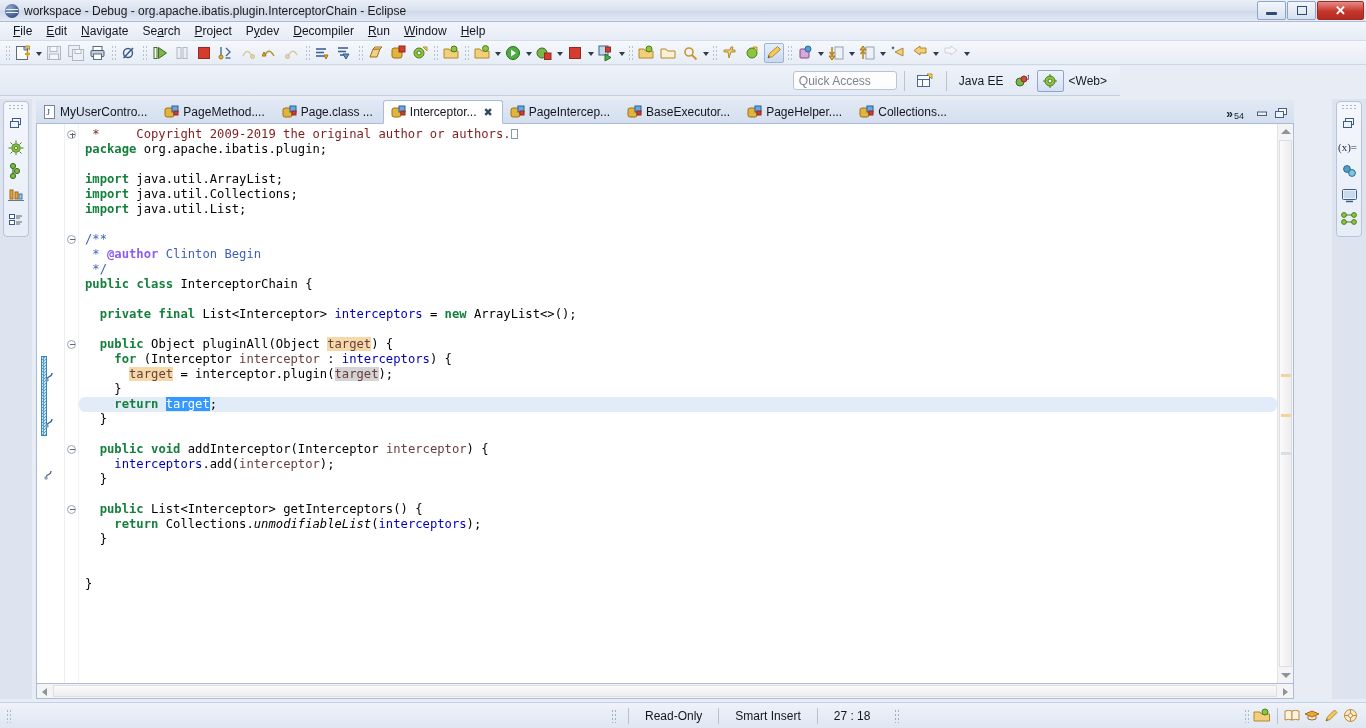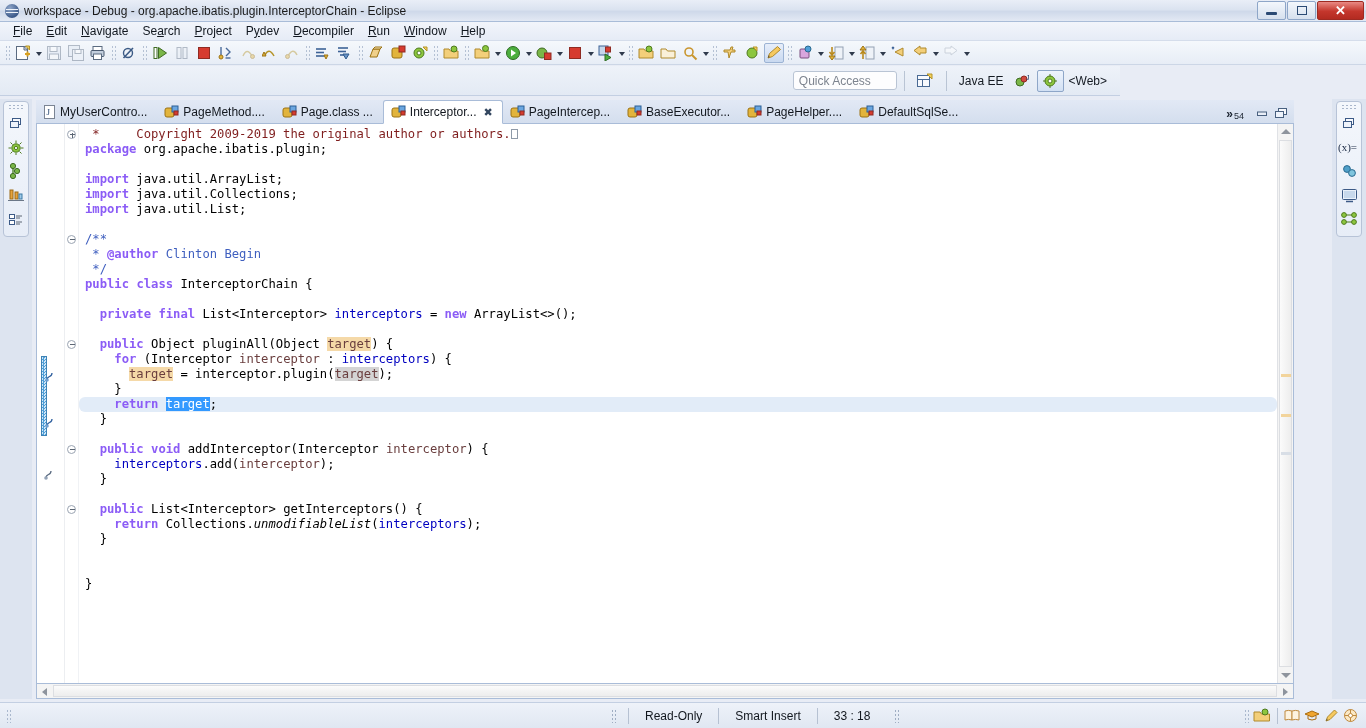--- a/index.html
+++ b/index.html
@@ -178,21 +178,21 @@
     flex: 1; position: relative; overflow: hidden;
     font-family: "DejaVu Sans Mono", "Liberation Mono", monospace;
     font-size: 12.2px; line-height: 15px;
     padding-top: 3px; white-space: pre;
     color: #000;
   }
   .ln { height: 15px; padding-left: 6px; }
   .ln.selline { background: #e2ecf8; border-radius: 6px; }
 
   
-  .kw   { color: #8b5cf6; font-weight: bold; }
+  .kw   { color: #15803d; font-weight: bold; }
   .cmt  { color: #7f1d1d; }
   .jdoc { color: #3f5fbf; }
   .jtag { color: #8b5cf6; font-weight: bold; }
   .fld  { color: #0000c0; }
   .prm  { color: #6a3e3e; }
   .stat { font-style: italic; }
   .occ  { background: #f5d9a8; }
   .occw { background: #d4d4d4; }
   .sel  { background: #3399ff; color: #fff; }
   .eolbox { display:inline-block; width:7px; height:10px; border:1px solid #8f9aa8; vertical-align:-1px; }
@@ -729,21 +729,21 @@
           <span>PageHelper....</span>
         </div>
         <div class="etab">
           <span>
             <svg width="15" height="14" viewBox="0 0 15 14">
               <rect x="1" y="3" width="9" height="9" rx="2" fill="#e2b43c" stroke="#9c7314"></rect>
               <rect x="8" y="1" width="6" height="6" fill="#6aa6e0" stroke="#2a5f96"></rect>
               <rect x="10" y="6" width="4" height="4" fill="#d63b2f" stroke="#8f2b22"></rect>
             </svg>
           </span>
-          <span>DefaultSqlSe...</span>
+          <span>Collections...</span>
         </div>
         <div class="tab-overflow">
           <span class="chev">»</span>
   <span class="cnt">54</span>
         </div>
         <div class="tab-minmax">
           <span>
     <svg width="13" height="11" viewBox="0 0 13 11">
               <rect x="1.5" y="4" width="9" height="3.5" fill="#e9eef7" stroke="#48607f"></rect>
             </svg>
@@ -809,21 +809,21 @@
   </div>
 
   <div class="statusbar">
     <div class="sb-grip"></div>
     <div class="sb-dots" style="margin-left:600px;"></div>
     <div class="sb-sep"></div>
     <div class="sb-cell">Read-Only</div>
     <div class="sb-sep"></div>
     <div class="sb-cell">Smart Insert</div>
     <div class="sb-sep"></div>
-    <div class="sb-cell">33 : 18</div>
+    <div class="sb-cell">27 : 18</div>
     <div class="sb-dots"></div>
 
     <div class="sb-right">
       <div class="sb-grip"></div>
       <span>
         <svg width="18" height="15" viewBox="0 0 18 15">
           <path d="M1 4 l6 0 l1.5 2 l8 0 l0 7 l-15.5 0 z" fill="#f3cf7a" stroke="#b08a2c"></path>
           <circle cx="12" cy="4" r="3" fill="#8cc63f" stroke="#4e7a1e"></circle>
         </svg>
       </span>

